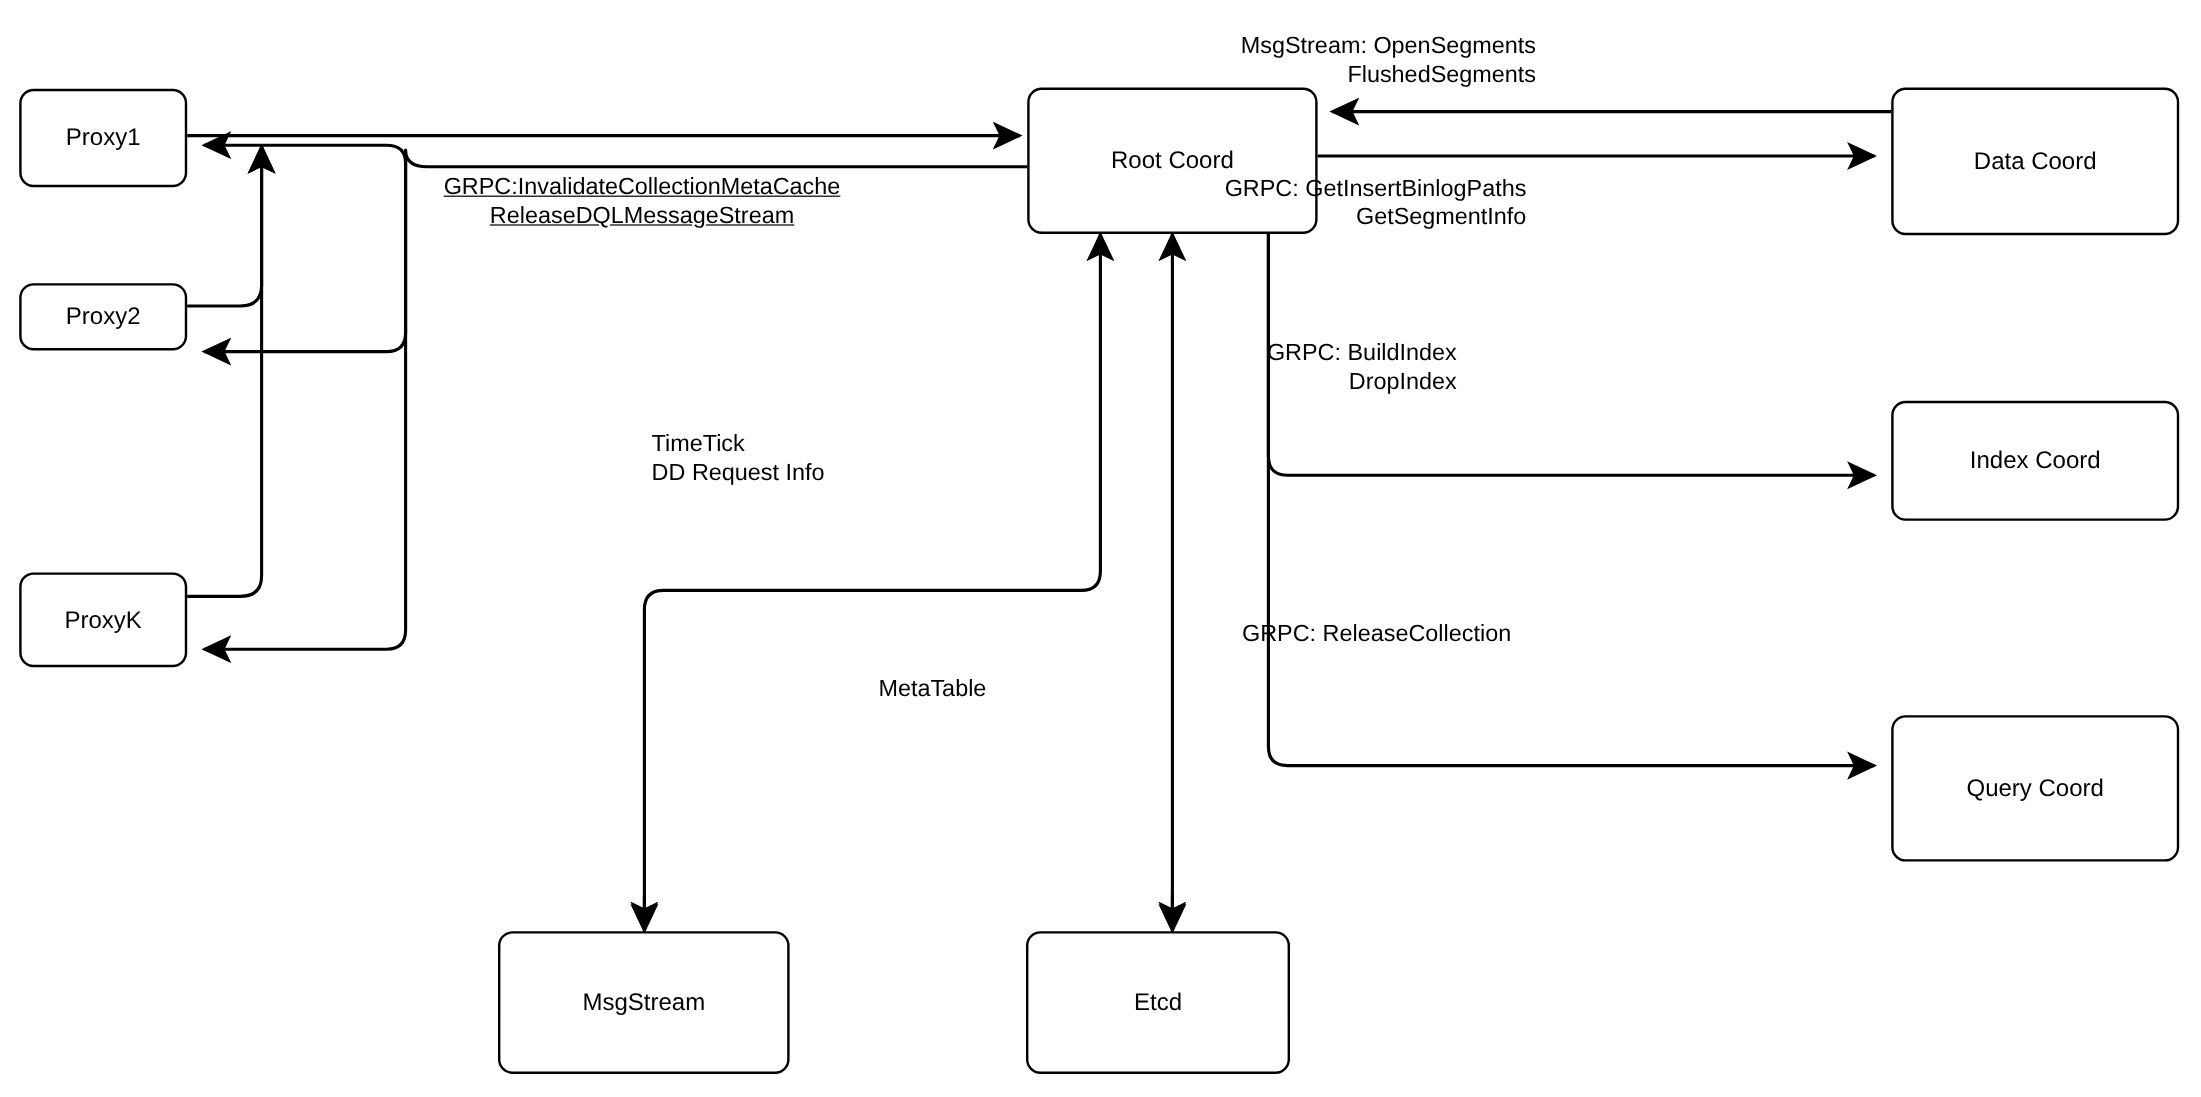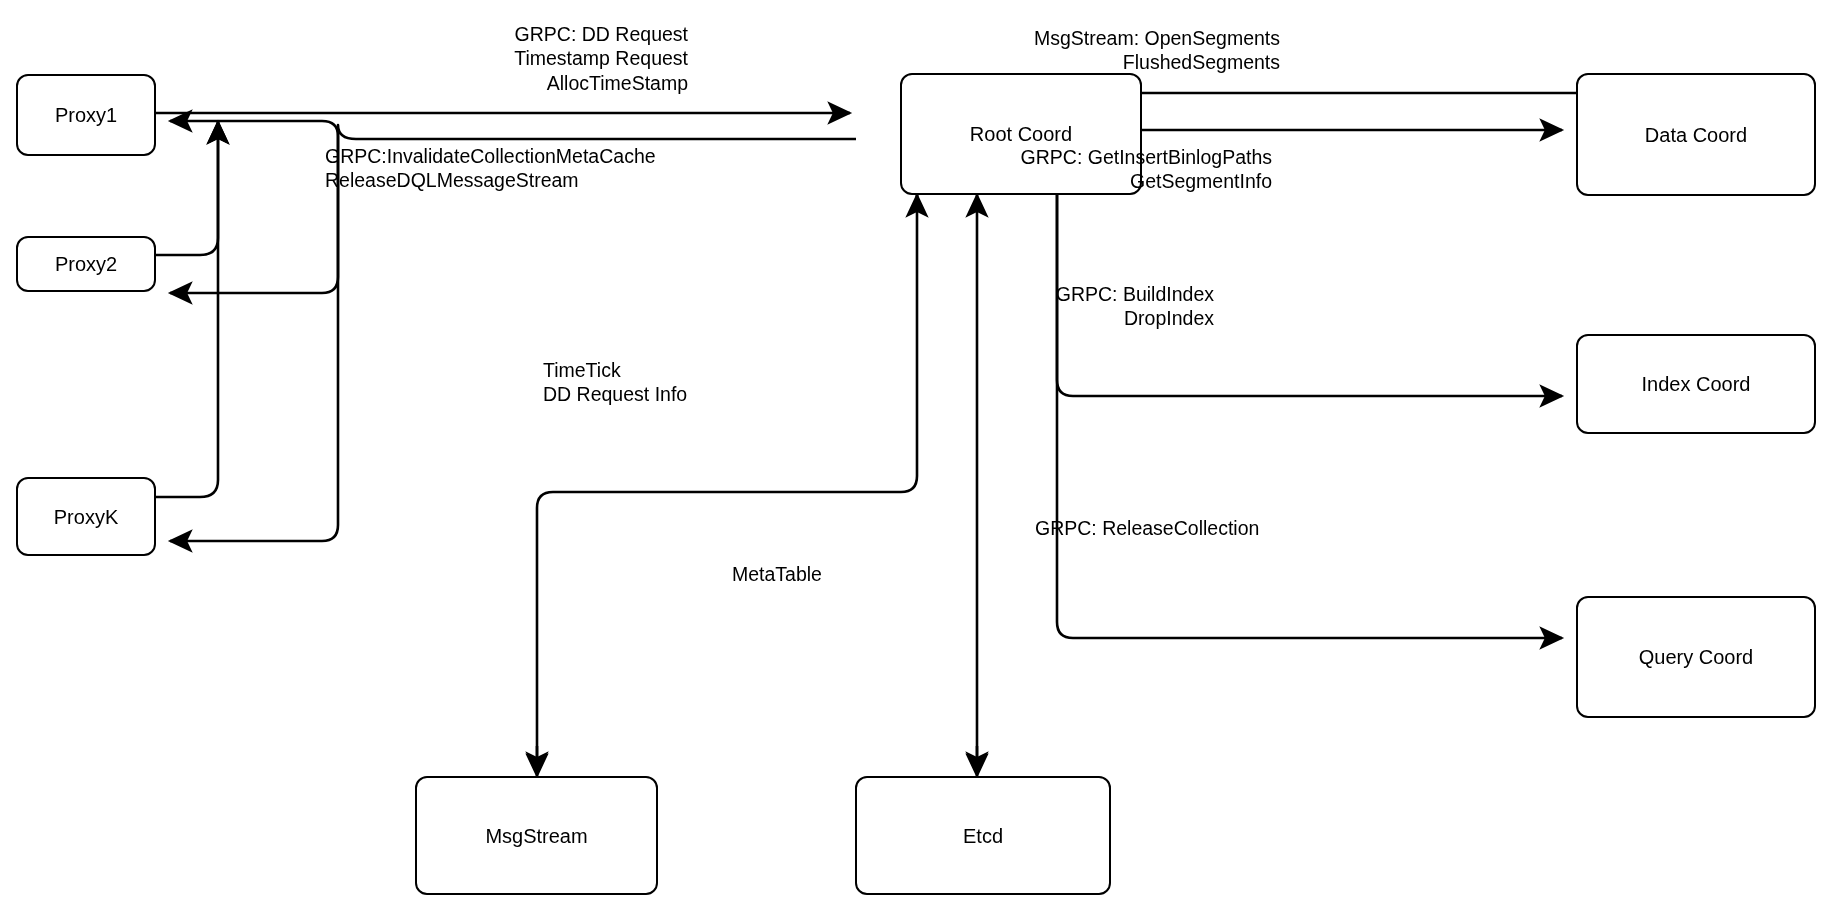--- a/index.html
+++ b/index.html
@@ -44,21 +44,21 @@
   .edge-label {
     position: absolute;
     font-size: 19.5px;
     color: #000000;
     line-height: 1.25;
     white-space: pre;
     user-select: none;
   }
   .align-right { text-align: right; }
   .align-left  { text-align: left;  }
-  .align-center{ text-align: left;}
+  .align-center{ text-align: center; text-decoration: underline;}
 </style>
 </head>
 <body>
 
 <div id="canvas">
 
   <svg id="wires" viewBox="0 0 1834 914" xmlns="http://www.w3.org/2000/svg">
     <defs>
       <marker id="arrow" viewBox="0 0 12 12" refX="10.5" refY="6" markerWidth="10" markerHeight="10" orient="auto-start-reverse">
         <path d="M 0 0.6 L 11.5 6 L 0 11.4 L 2.6 6 Z" fill="#000000"></path>
@@ -109,45 +109,44 @@
   </div>
 
   <div class="node" style="left:16px; top:236px; width:140px; height:56px;">
     <span class="node-label">Proxy2</span>
   </div>
 
   <div class="node" style="left:16px; top:477px; width:140px; height:79px;">
     <span class="node-label">ProxyK</span>
   </div>
 
-  <div class="node" style="left:856px; top:73px; width:242px; height:122px;margin-left:44px;">
+  <div class="node" style="left:856px; top:73px; width:242px; height:122px;">
     <span class="node-label">Root Coord</span>
   </div>
 
   <div class="node" style="left:1576px; top:73px; width:240px; height:123px;">
     <span class="node-label">Data Coord</span>
   </div>
 
   <div class="node" style="left:1576px; top:334px; width:240px; height:100px;">
     <span class="node-label">Index Coord</span>
   </div>
 
   <div class="node" style="left:1576px; top:596px; width:240px; height:122px;">
     <span class="node-label">Query Coord</span>
   </div>
 
   <div class="node" style="left:415px; top:776px; width:243px; height:119px;">
     <span class="node-label">MsgStream</span>
   </div>
 
-  <div class="node" style="left:855px; top:776px; width:256px; height:119px;">
+  <div class="node" style="left:855px; top:776px; width:220px; height:119px;">
     <span class="node-label">Etcd</span>
   </div>
 
-  <div class="edge-label align-right" style="left:408px; top:22px; width:280px;"><span>GRPC: DD Request</span><br><span>Timestamp Request</span><br><span>AllocTimeStamp</span></div>
 
   <div class="edge-label align-center" style="left:325px; top:144px; width:420px;"><span>GRPC:InvalidateCollectionMetaCache</span><br><span>ReleaseDQLMessageStream</span></div>
 
   <div class="edge-label align-right" style="left:990px; top:26px; width:290px;"><span>MsgStream: OpenSegments</span><br><span>FlushedSegments</span></div>
 
   <div class="edge-label align-right" style="left:1002px; top:145px; width:270px;"><span>GRPC: GetInsertBinlogPaths</span><br><span>GetSegmentInfo</span></div>
 
   <div class="edge-label align-right" style="left:1042px; top:282px; width:172px;"><span>GRPC: BuildIndex</span><br><span>DropIndex</span></div>
 
   <div class="edge-label align-left" style="left:1035px; top:516px; width:260px;"><span>GRPC: ReleaseCollection</span></div>

